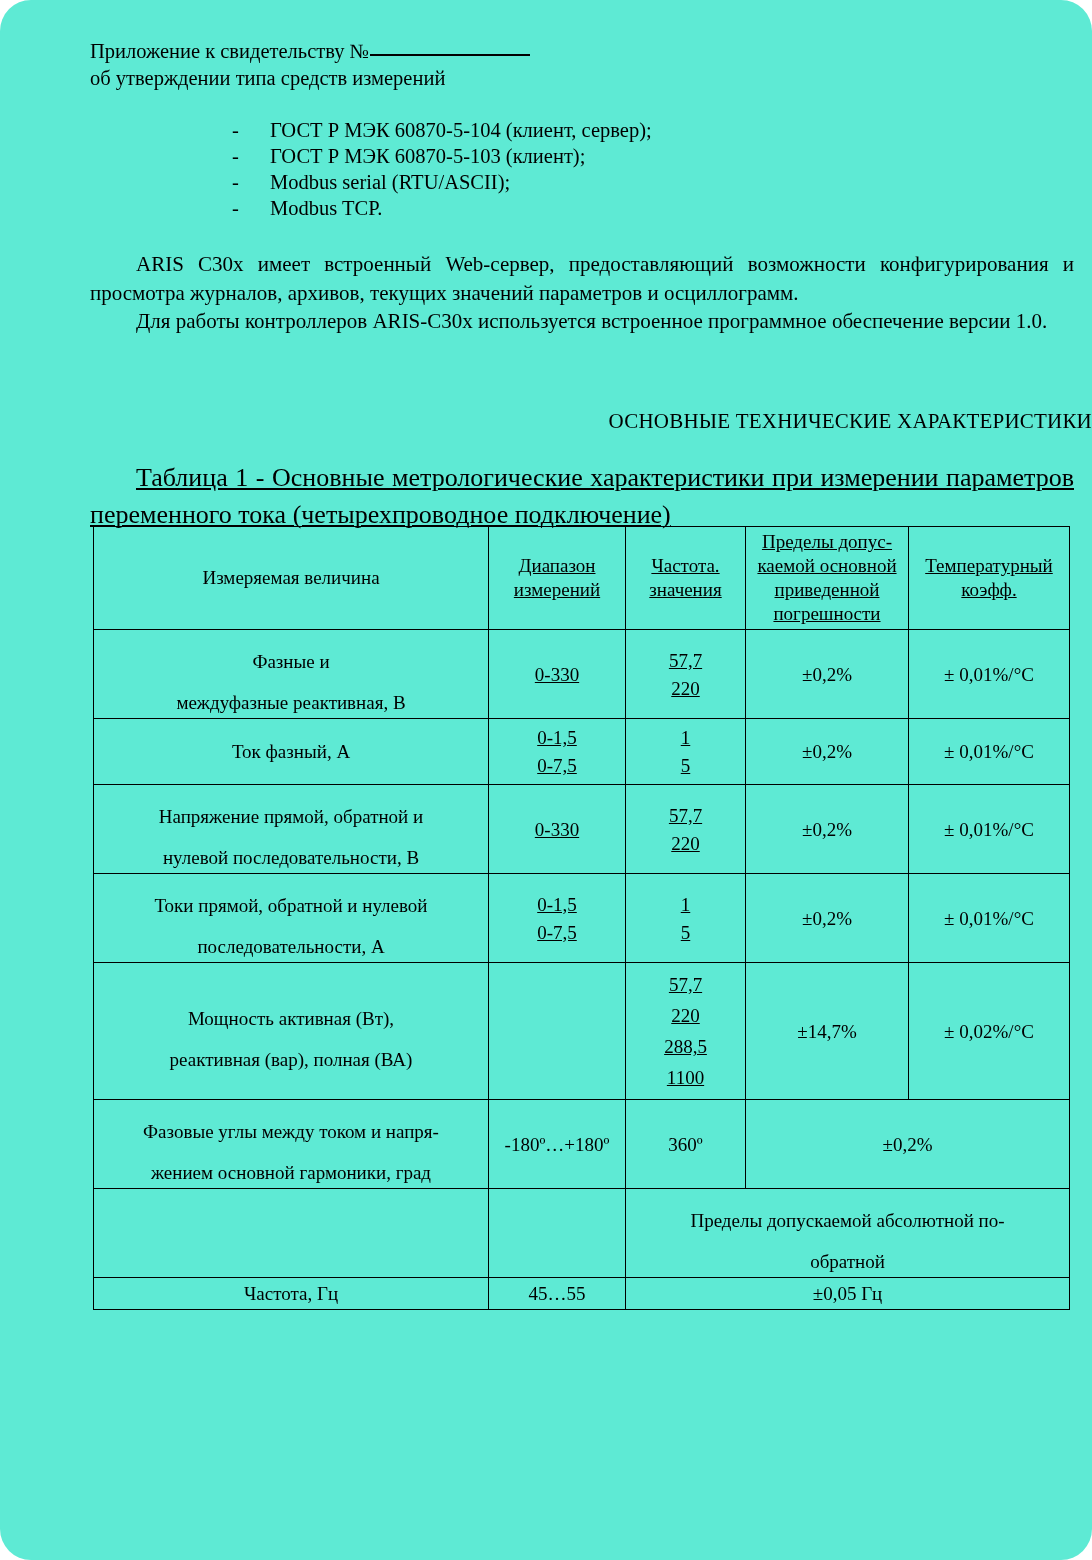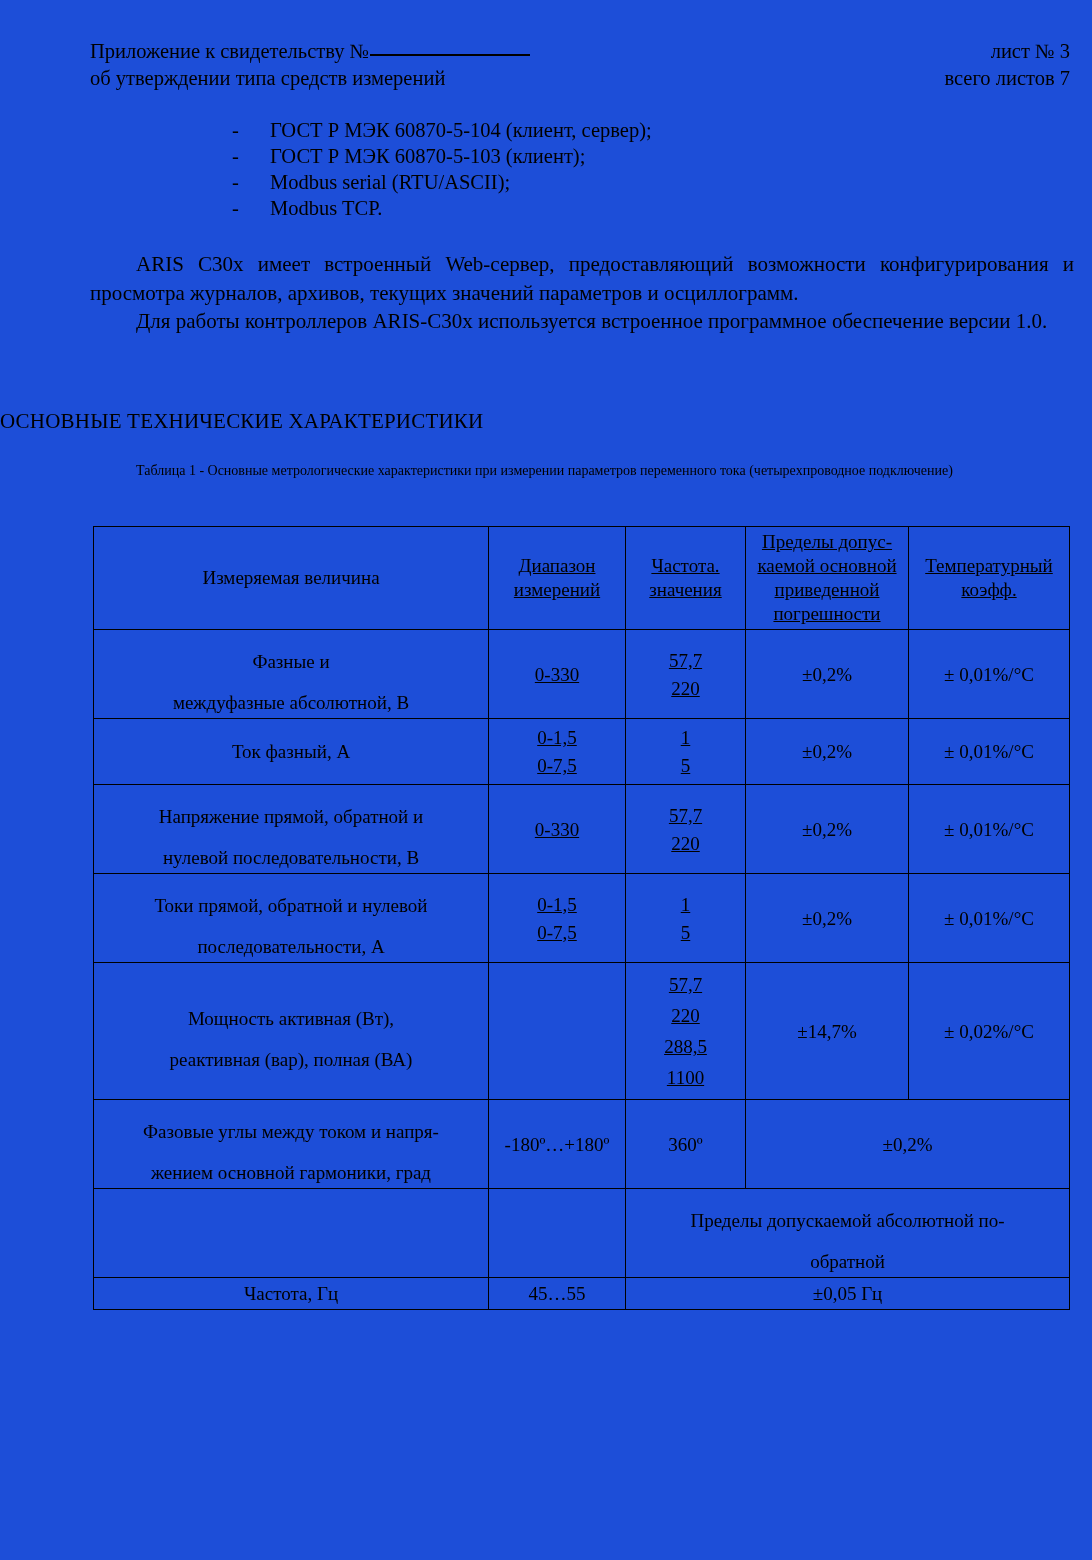--- a/index.html
+++ b/index.html
@@ -12,21 +12,22 @@
     height: 1560px;
     position: relative;
     font-family: "Liberation Serif", "DejaVu Serif", serif;
     color: #000000;
     overflow: hidden;
   }
 
   .page {
     position: absolute;
     inset: 0;
-    background: #1d4ed8;
+    background: #5eead4;
+    border-radius: 31px;
   }
 
   
   .runhead {
     position: absolute;
     top: 38px;
     left: 90px;
     right: 18px;
     display: flex;
     justify-content: space-between;
@@ -81,34 +82,35 @@
   .para .ind { display: inline-block; width: 46px; }
   #para-web  { top: 250px; }
   #para-soft { top: 307px; }
 
   
   .section-heading {
     position: absolute;
     top: 409px;
     left: 0;
     width: 1092px;
-    text-align: left;
+    text-align: right;
     font-size: 21px;
     letter-spacing: 0.2px;
   }
 
   
   .table-caption {
     position: absolute;
     top: 459px;
     left: 90px;
     width: 984px;
-    font-size: 14px;
-    line-height: 24px;
+    font-size: 26px;
+    line-height: 37px;
     text-align: justify;
+    text-decoration: underline;
   }
   .table-caption .ind { display: inline-block; width: 46px; }
 
   
   .tbl-wrap {
     position: absolute;
     top: 526px;
     left: 93px;
     width: 976px;
   }
@@ -144,24 +146,20 @@
 <body>
 
 <div class="page">
 
   <div class="runhead">
     <div class="runhead-left">
       <div>
         <span>Приложение к свидетельству №</span><span class="blank-rule"></span>
       </div>
       <div>об утверждении типа средств измерений</div>
-    </div>
-    <div class="runhead-right">
-      <div>лист № 3</div>
-      <div>всего листов 7</div>
     </div>
   </div>
 
   <div class="proto-list">
     <div class="proto-row">
       <span class="proto-dash">-</span>
       <span>ГОСТ Р МЭК 60870-5-104 (клиент, сервер);</span>
     </div>
     <div class="proto-row">
       <span class="proto-dash">-</span>
@@ -224,21 +222,21 @@
             </span>
           </th>
         </tr>
       </thead>
       <tbody>
 
         <tr>
           <td>
             <span class="two-line">
               <span>Фазные и</span>
-              <span>междуфазные абсолютной, В</span>
+              <span>междуфазные реактивная, В</span>
             </span>
           </td>
           <td>
             <span class="stack">
               <span>0-330</span>
             </span>
           </td>
           <td>
             <span class="stack sp">
               <span>57,7</span>

